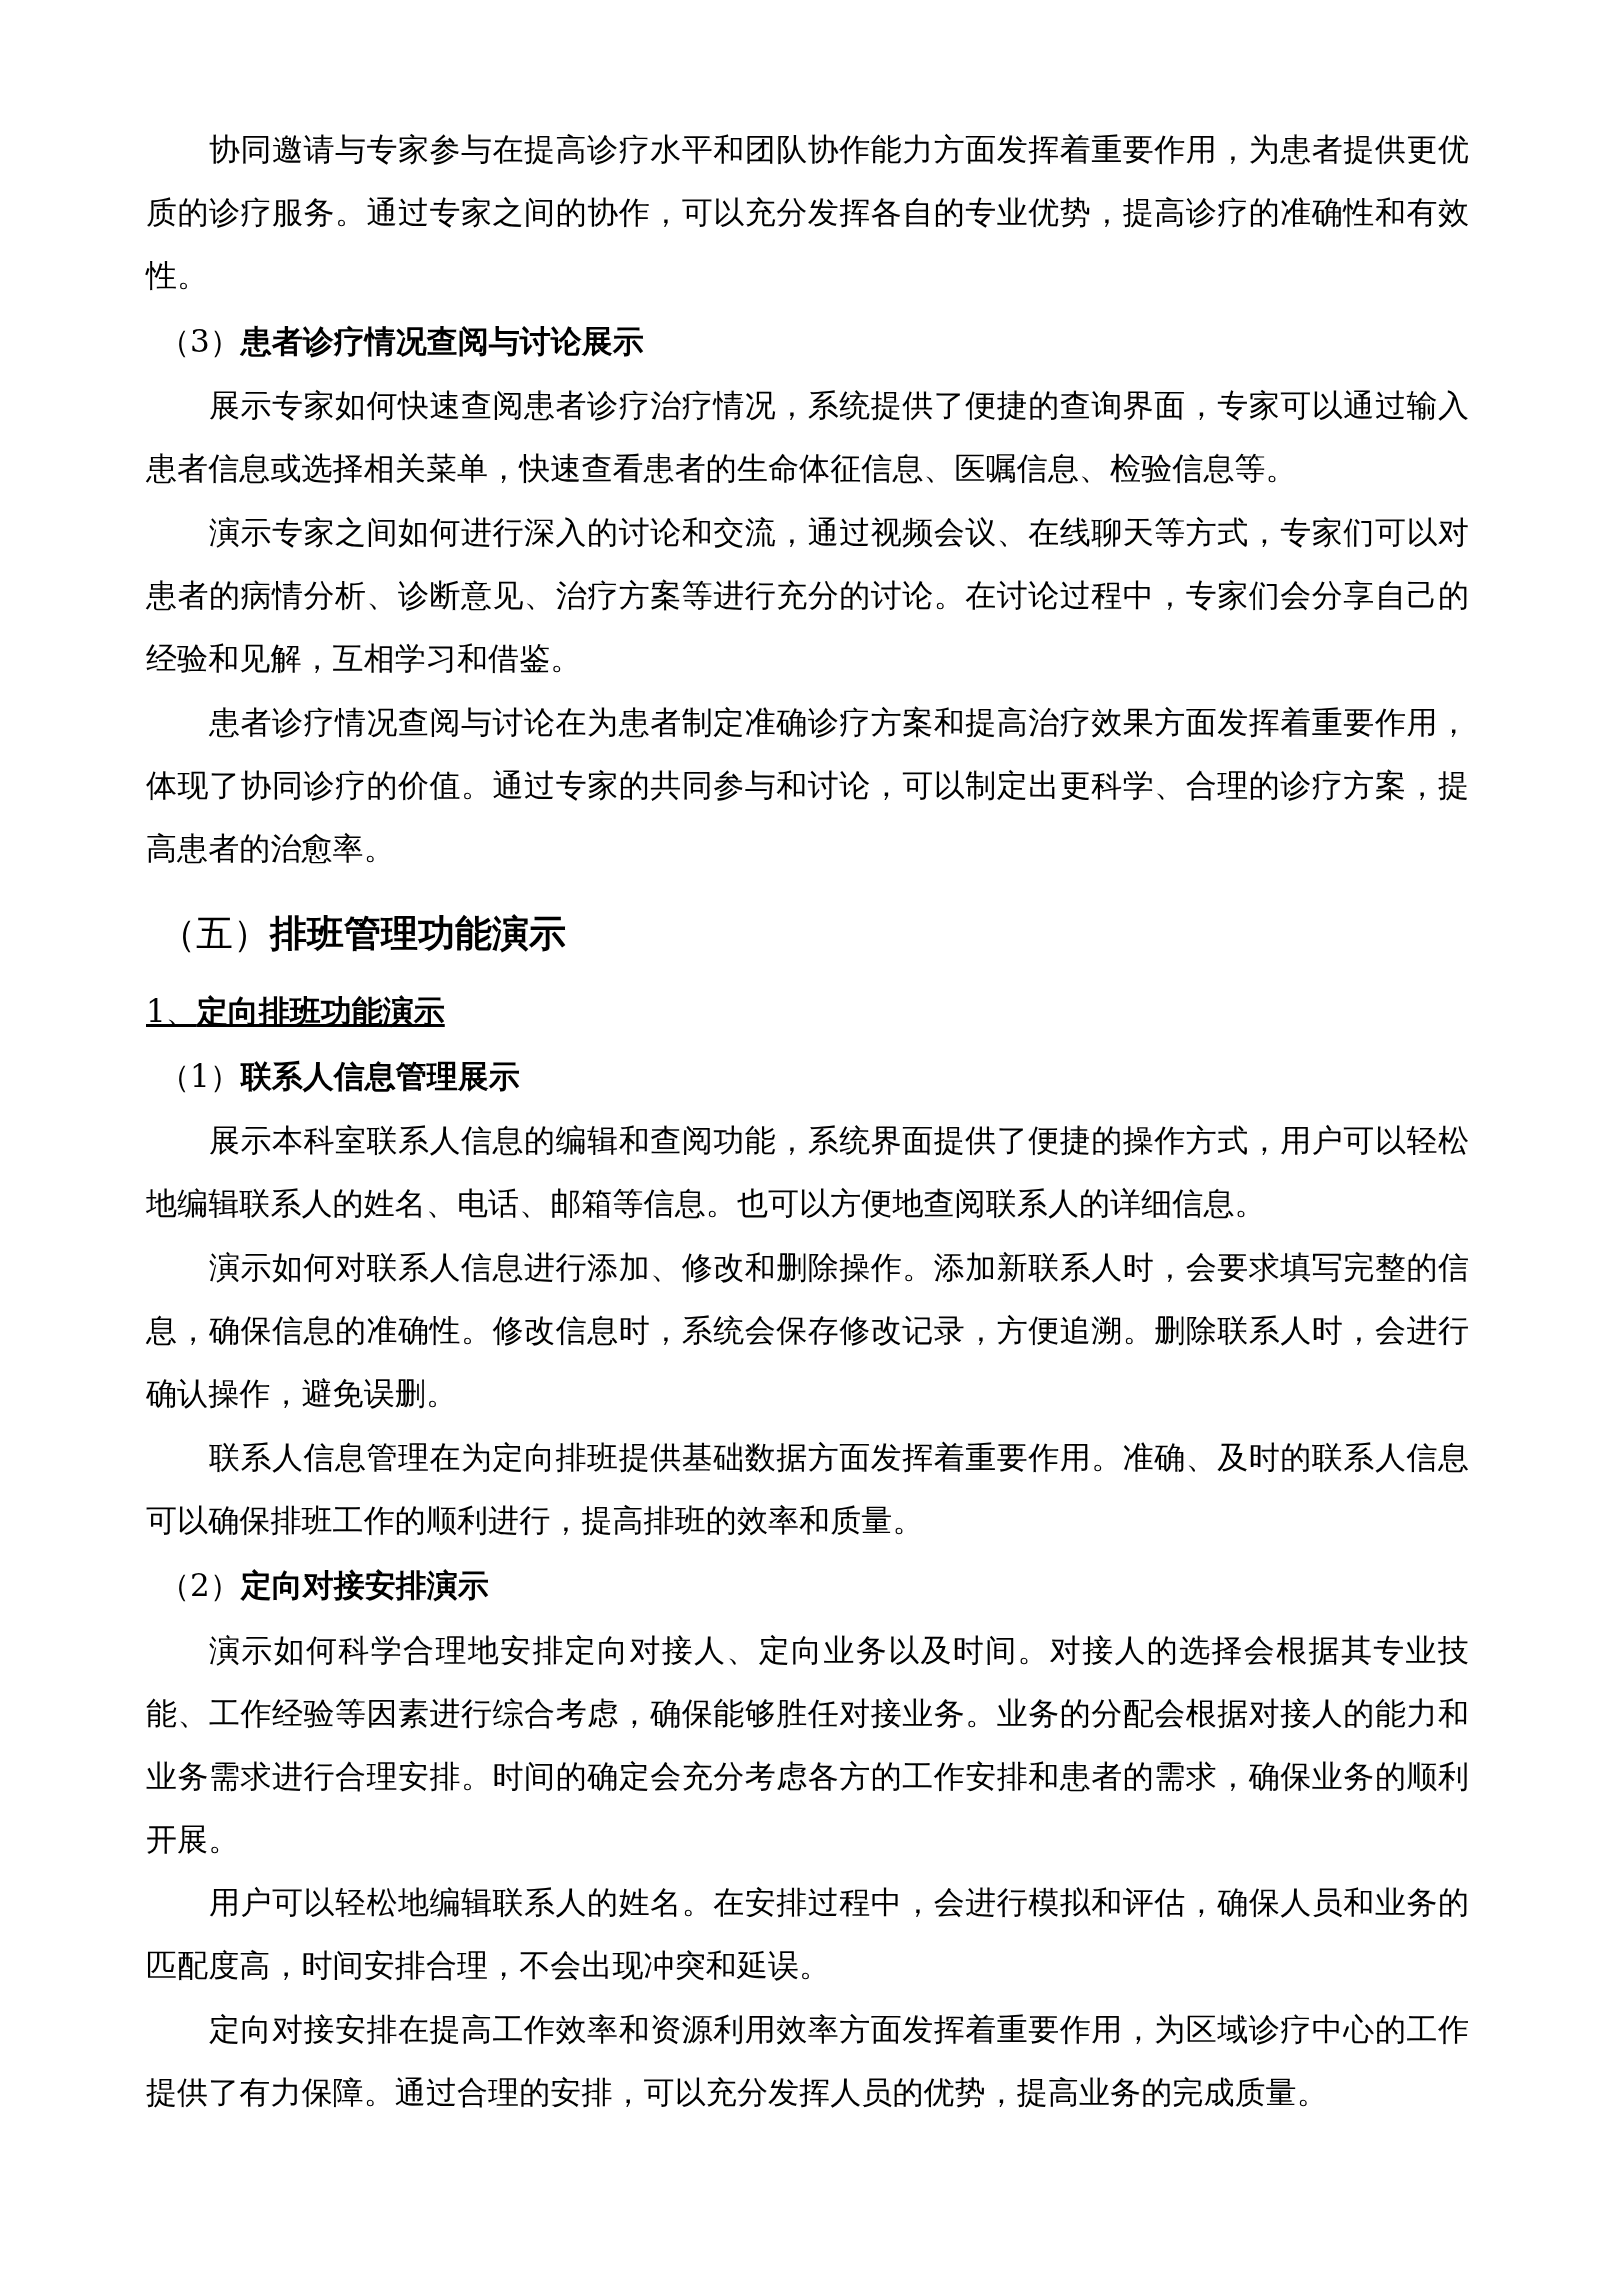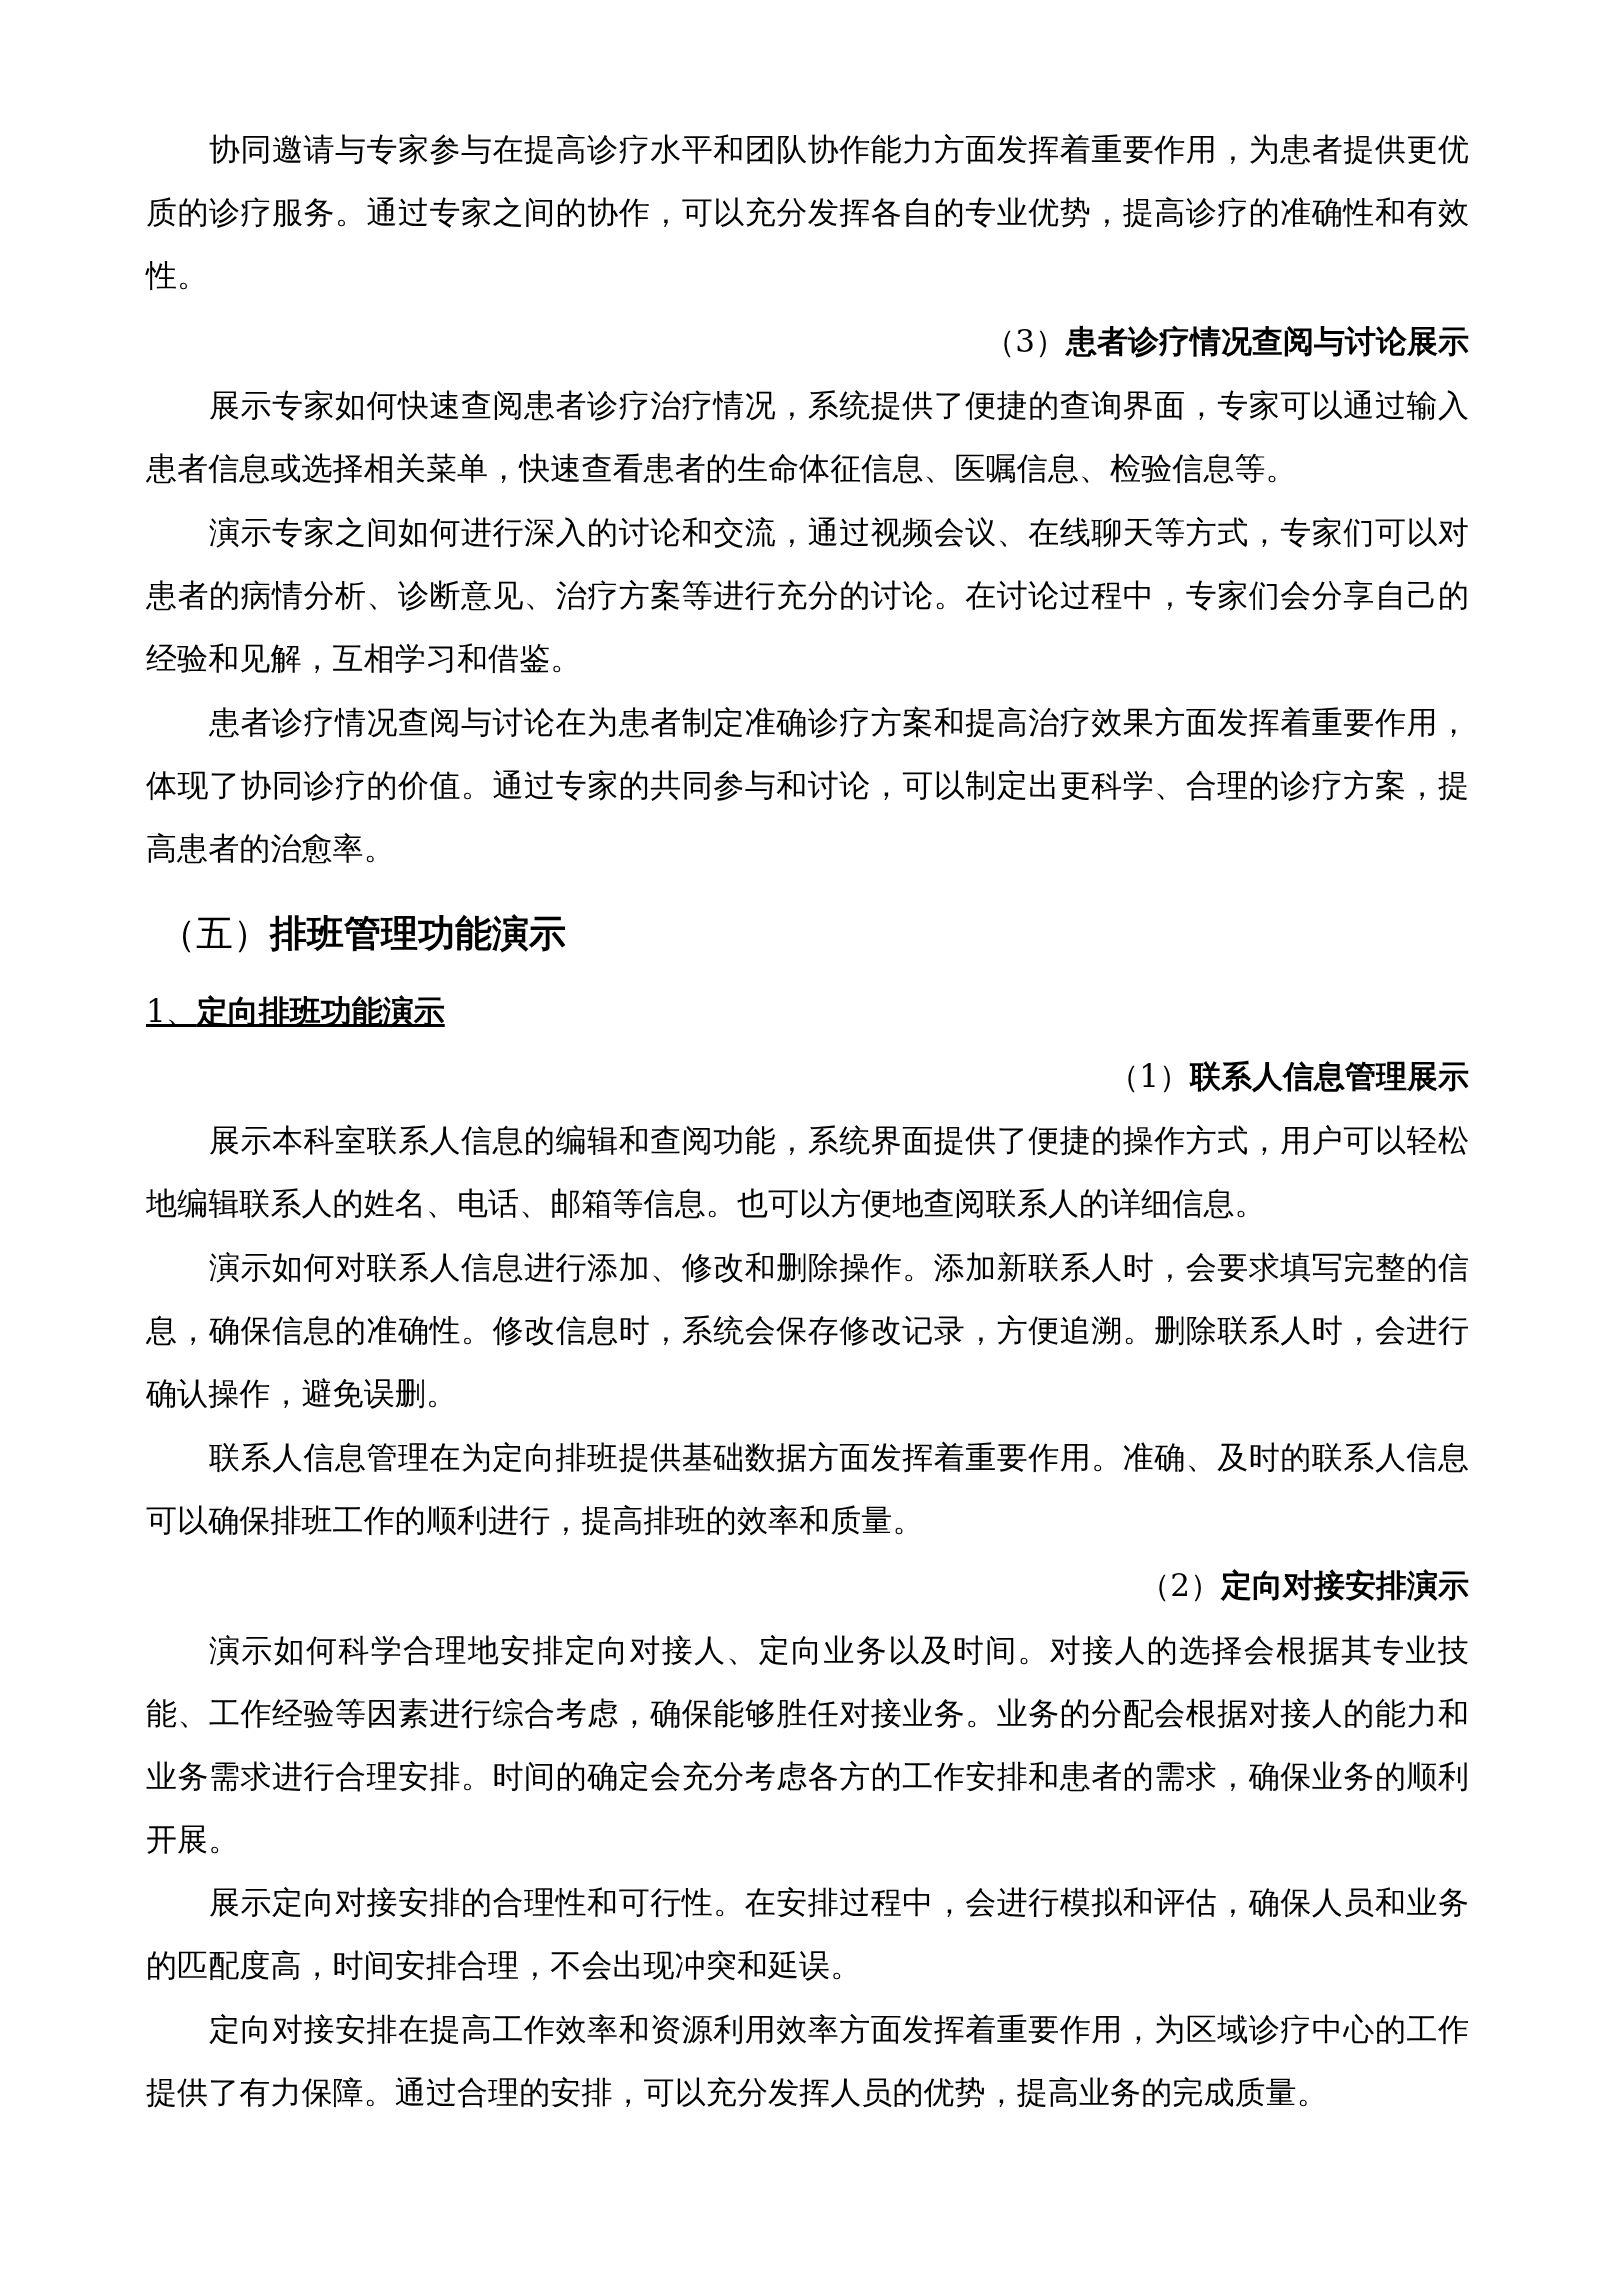--- a/index.html
+++ b/index.html
@@ -85,21 +85,20 @@
     font-weight: bold;
   }
 
   
   .h-item {
     font-size: 31px;
     line-height: 62px;
     margin: 2.6px 0 2.6px 0;
     text-indent: 13px;
     white-space: nowrap;
-    text-align: right;
   }
   .h-item .num {
     font-family: "DejaVu Serif", "Liberation Serif", serif;
     font-weight: normal;
     font-size: 31px;
   }
   .h-item .txt {
     font-family: "DejaVu Sans", "Liberation Sans", sans-serif;
     font-weight: bold;
   }
@@ -115,17 +114,17 @@
       <div class="para">演示专家之间如何进行深入的讨论和交流，通过视频会议、在线聊天等方式，专家们可以对患者的病情分析、诊断意见、治疗方案等进行充分的讨论。在讨论过程中，专家们会分享自己的经验和见解，互相学习和借鉴。</div>
       <div class="para">患者诊疗情况查阅与讨论在为患者制定准确诊疗方案和提高治疗效果方面发挥着重要作用，体现了协同诊疗的价值。通过专家的共同参与和讨论，可以制定出更科学、合理的诊疗方案，提高患者的治愈率。</div>
       <div class="h-section"><span class="num">（五）</span><span class="txt">排班管理功能演示</span></div>
       <div class="h-sub"><span class="num">1、</span><span class="txt">定向排班功能演示</span></div>
       <div class="h-item"><span class="num">（1）</span><span class="txt">联系人信息管理展示</span></div>
       <div class="para">展示本科室联系人信息的编辑和查阅功能，系统界面提供了便捷的操作方式，用户可以轻松地编辑联系人的姓名、电话、邮箱等信息。也可以方便地查阅联系人的详细信息。</div>
       <div class="para">演示如何对联系人信息进行添加、修改和删除操作。添加新联系人时，会要求填写完整的信息，确保信息的准确性。修改信息时，系统会保存修改记录，方便追溯。删除联系人时，会进行确认操作，避免误删。</div>
       <div class="para">联系人信息管理在为定向排班提供基础数据方面发挥着重要作用。准确、及时的联系人信息可以确保排班工作的顺利进行，提高排班的效率和质量。</div>
       <div class="h-item"><span class="num">（2）</span><span class="txt">定向对接安排演示</span></div>
       <div class="para">演示如何科学合理地安排定向对接人、定向业务以及时间。对接人的选择会根据其专业技能、工作经验等因素进行综合考虑，确保能够胜任对接业务。业务的分配会根据对接人的能力和业务需求进行合理安排。时间的确定会充分考虑各方的工作安排和患者的需求，确保业务的顺利开展。</div>
-      <div class="para">展示定向对接安排的合理性和可行性。在安排过程中，会进行模拟和评估，确保人员和业务的匹配度高，时间安排合理，不会出现冲突和延误。</div>
+      <div class="para">用户可以轻松地编辑联系人的姓名。在安排过程中，会进行模拟和评估，确保人员和业务的匹配度高，时间安排合理，不会出现冲突和延误。</div>
       <div class="para">定向对接安排在提高工作效率和资源利用效率方面发挥着重要作用，为区域诊疗中心的工作提供了有力保障。通过合理的安排，可以充分发挥人员的优势，提高业务的完成质量。</div>
     </div>
 </div>
 
 
 </body></html>

